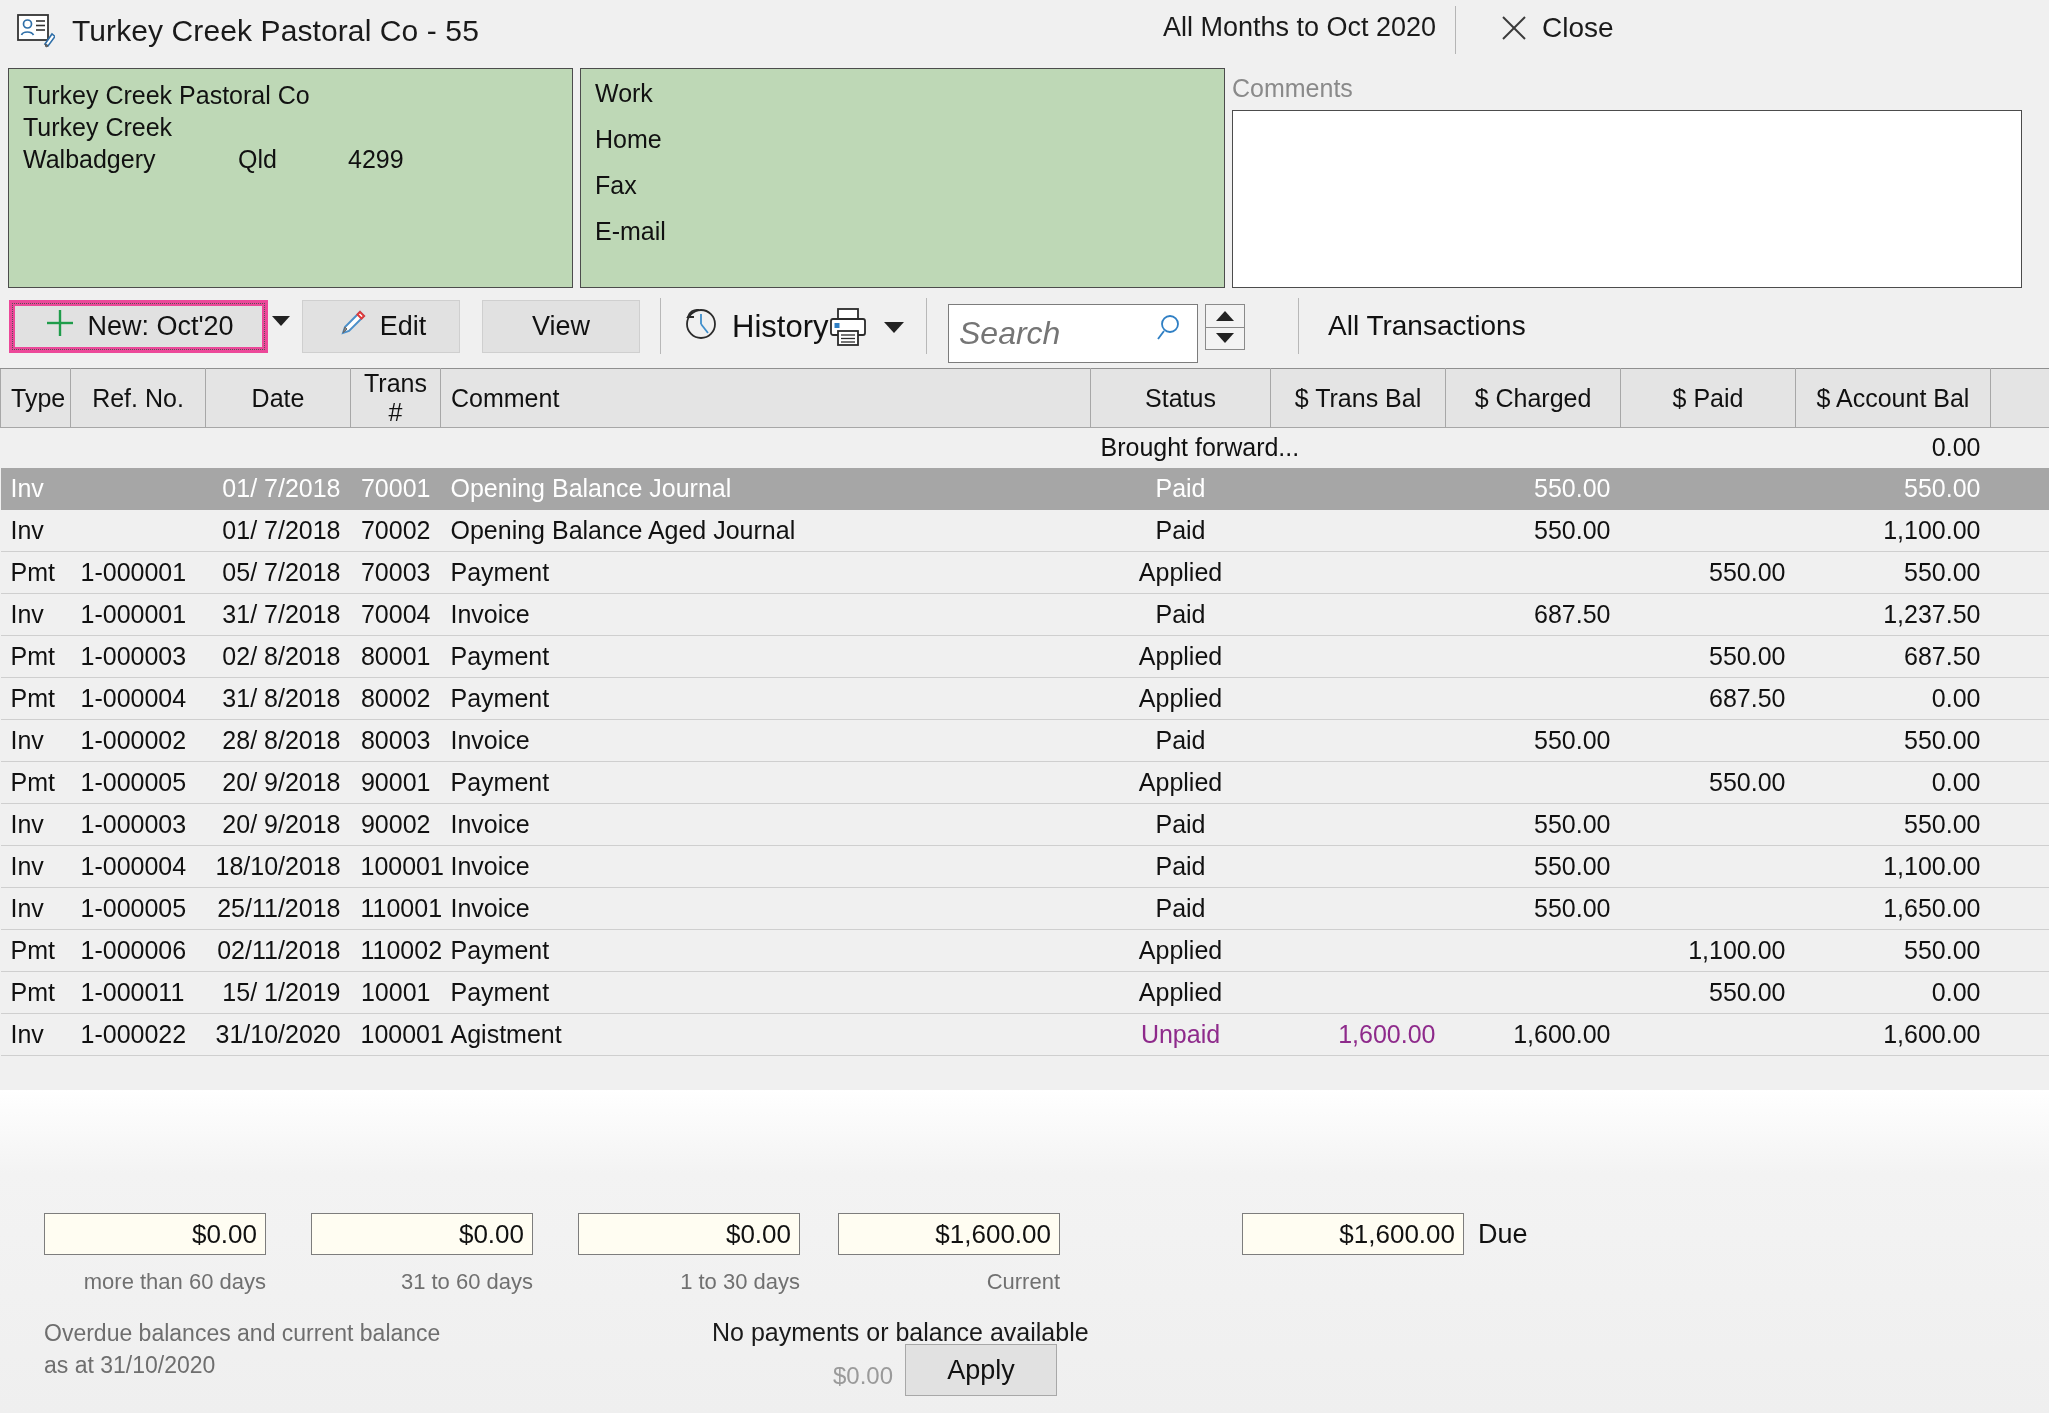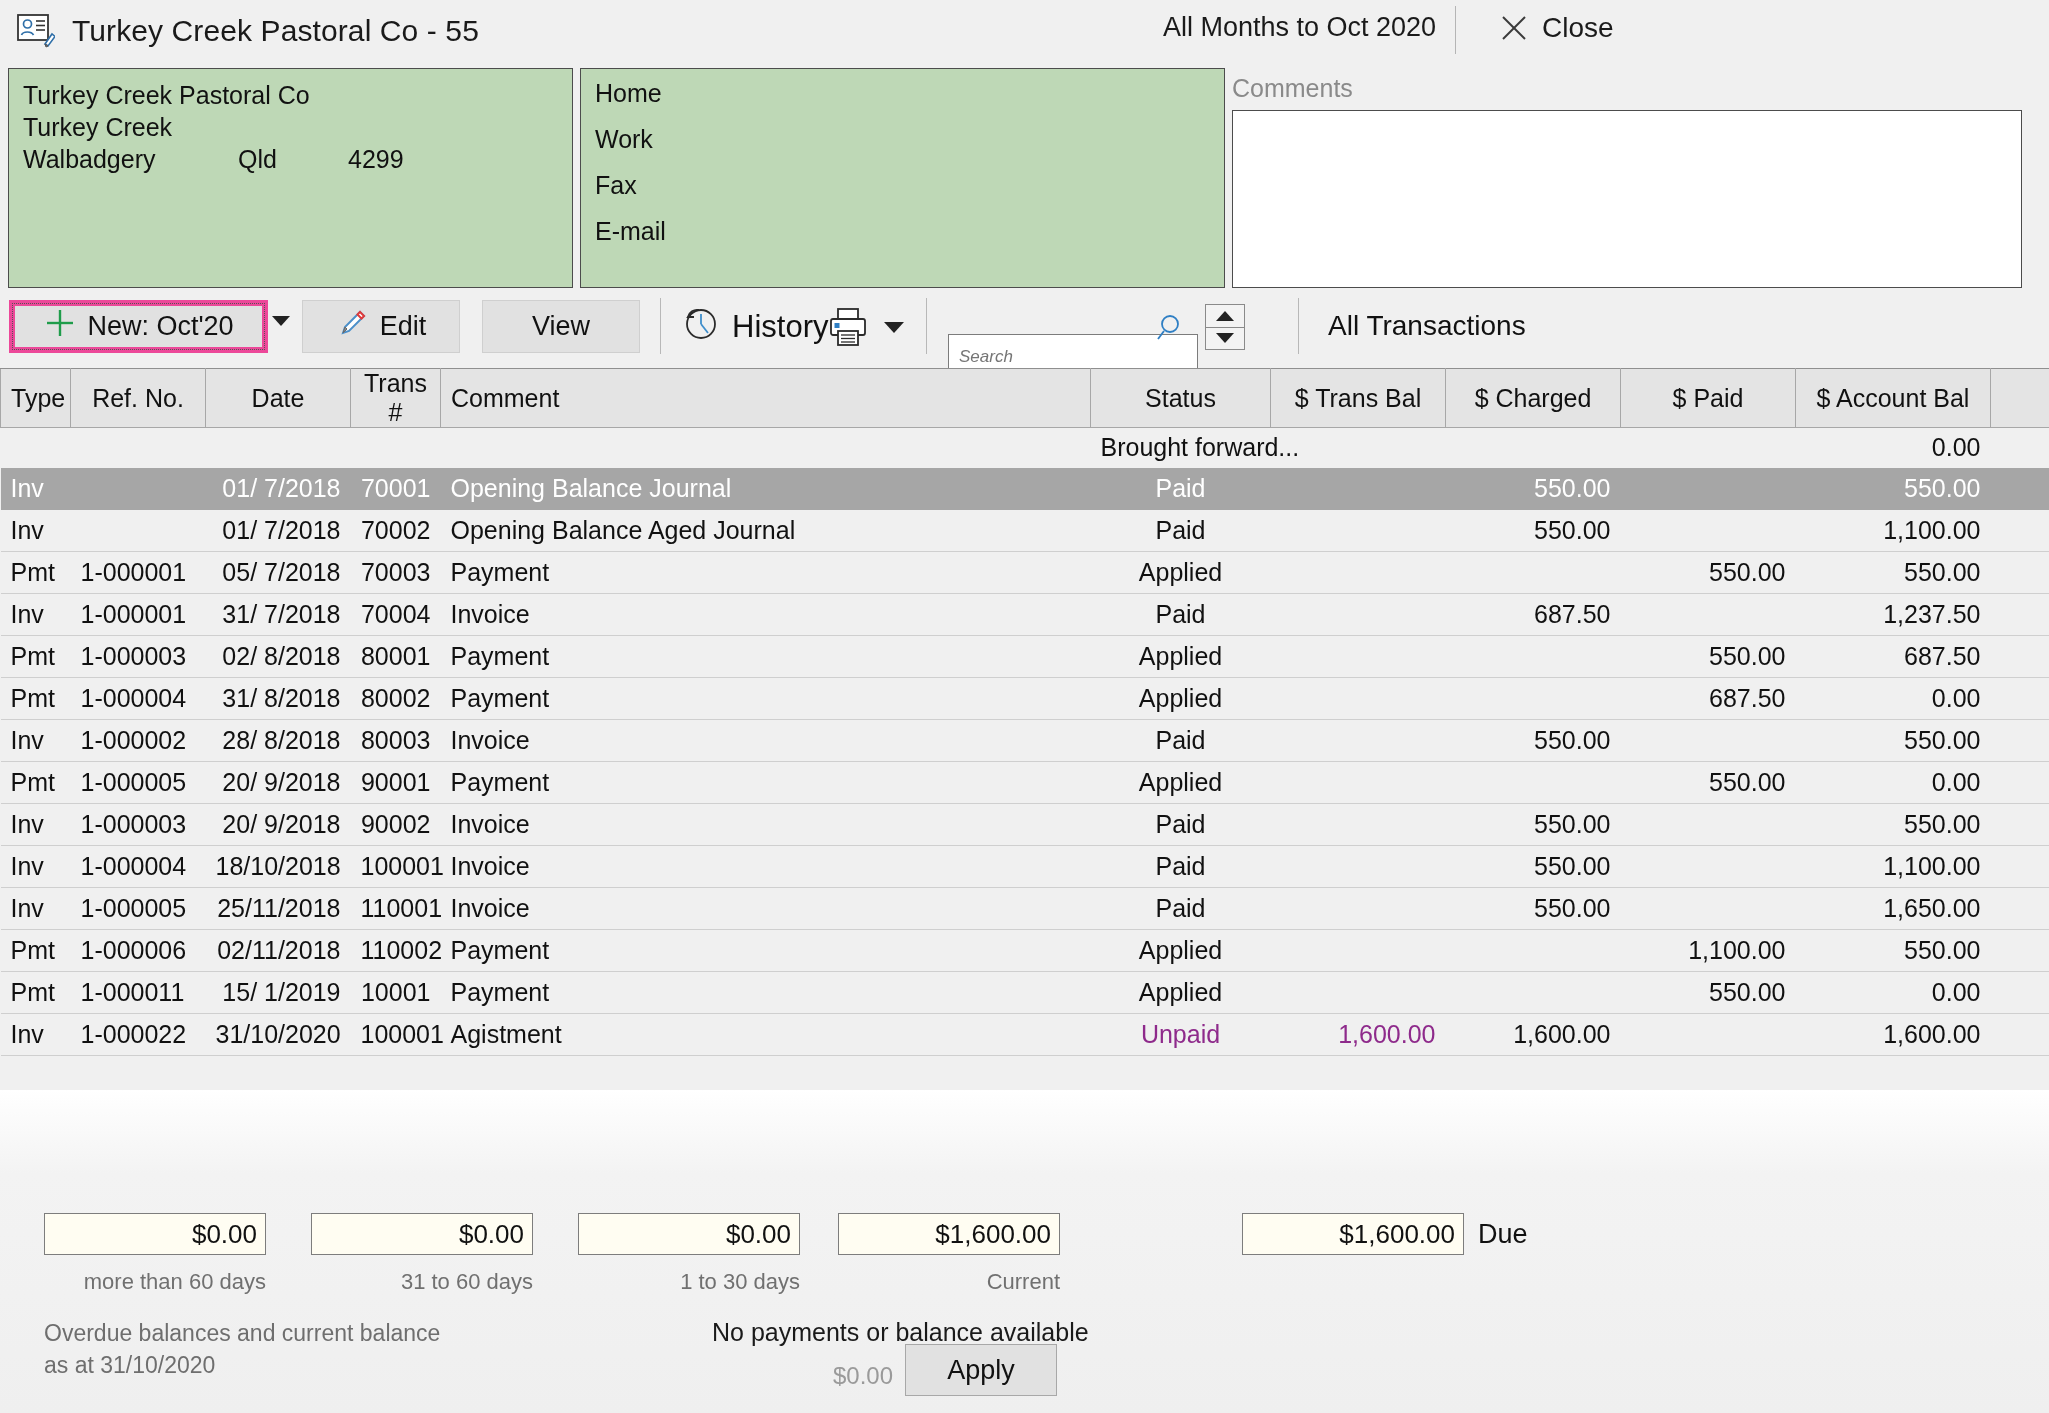--- a/index.html
+++ b/index.html
@@ -129,25 +129,25 @@
   }
   #btn-print-arrow {
     position: absolute; left: 884px; top: 26px;
     width: 0; height: 0;
     border-left: 10px solid transparent; border-right: 10px solid transparent;
     border-top: 11px solid #222; cursor: pointer;
   }
 
   #search-box {
     position: absolute; left: 948px; top: 8px;
-    width: 250px; height: 46px;
+    width: 250px; height: 59px;
     background: #fff; border: 1px solid #7c7c7c;
     font-family: "Liberation Sans", sans-serif;
-    font-style: italic; font-size: 17px; color: #777;
-    padding: 0 44px 0 10px; outline: none; margin-top: 30px;
+    font-style: italic; font-size: 32px; color: #777;
+    padding: 0 44px 0 10px; outline: none;
   }
   #search-icon {
     position: absolute; left: 1155px; top: 16px; pointer-events: none;
   }
   #spin-box {
     position: absolute; left: 1205px; top: 8px;
     width: 40px; height: 46px;
     border: 1px solid #8a8a8a; background: #f3f3f3;
     display: flex; flex-direction: column;
   }
@@ -301,22 +301,22 @@
     <div class="addr-line">Turkey Creek Pastoral Co</div>
     <div class="addr-line">Turkey Creek</div>
     <div class="addr-row">
       <span class="addr-city">Walbadgery</span>
       <span class="addr-state">Qld</span>
       <span>4299</span>
     </div>
   </div>
 
   <div class="panel" id="contact-panel">
+    <div class="contact-line">Work</div>
     <div class="contact-line">Home</div>
-    <div class="contact-line">Work</div>
     <div class="contact-line">Fax</div>
     <div class="contact-line">E-mail</div>
   </div>
 
   <div class="comments-label">Comments</div>
   <textarea class="comments-box" placeholder="" style=""></textarea>
 
   <div class="toolbar">
 
     <div class="btn" id="btn-new">

